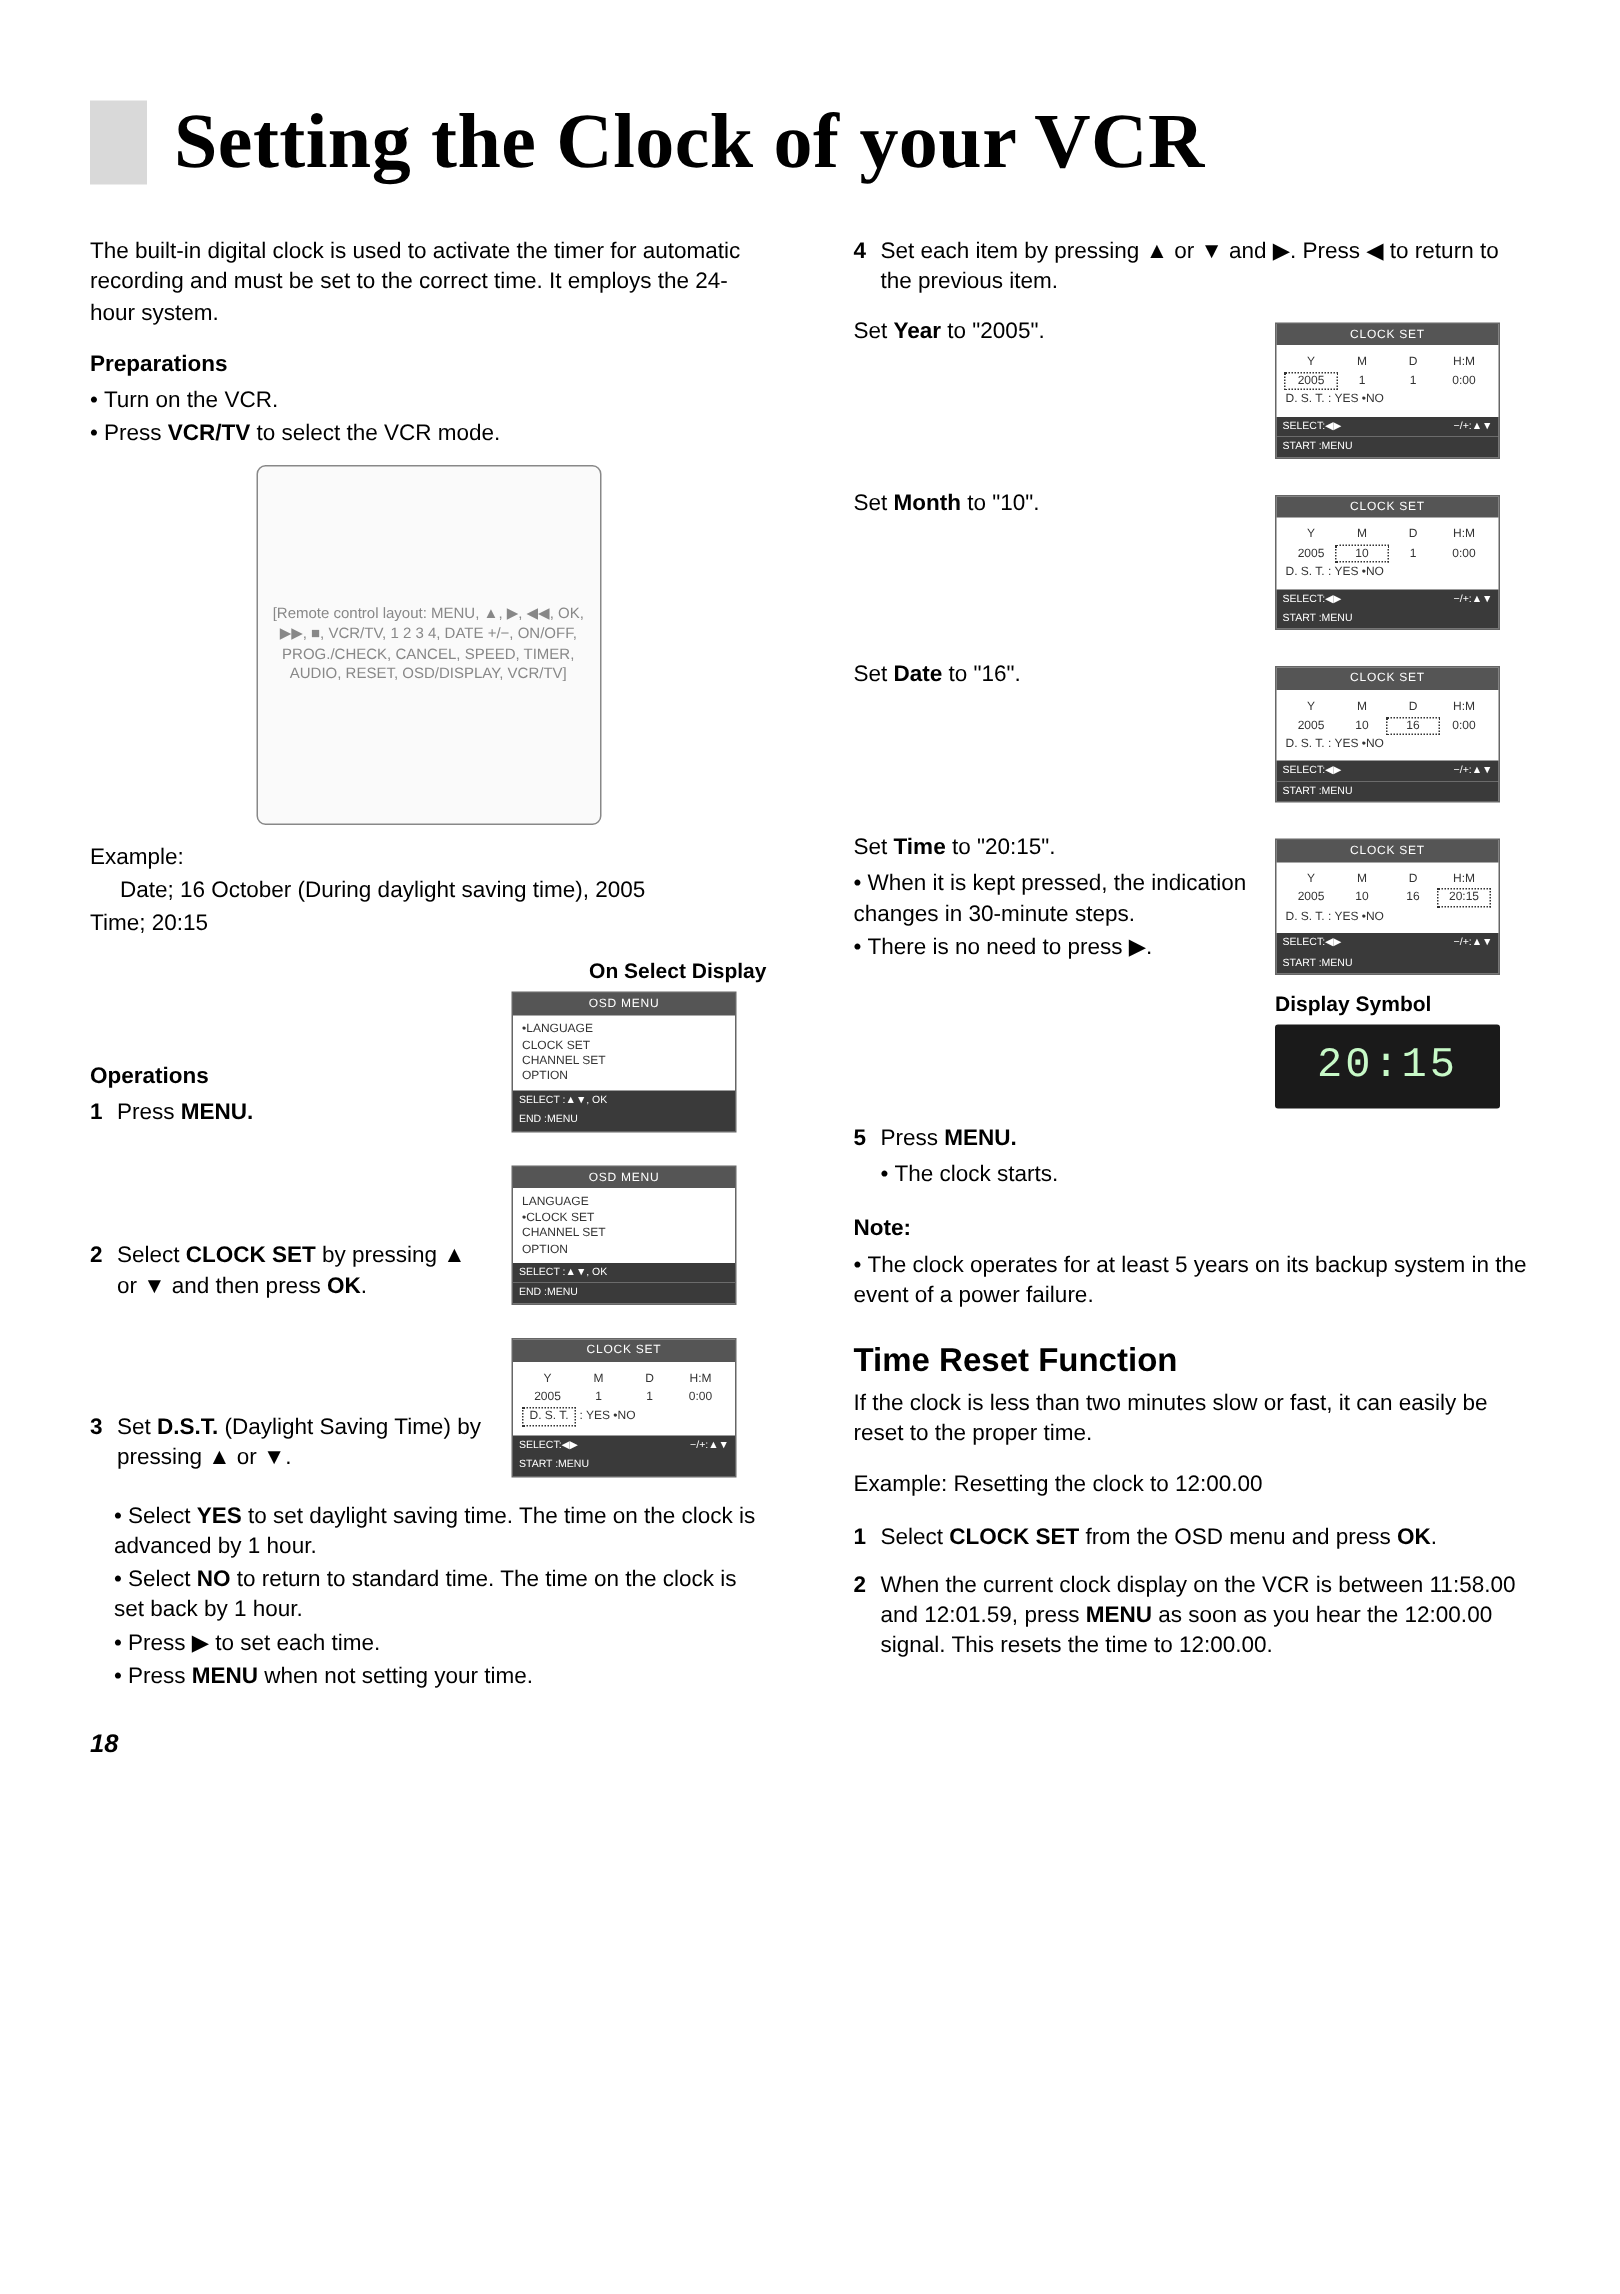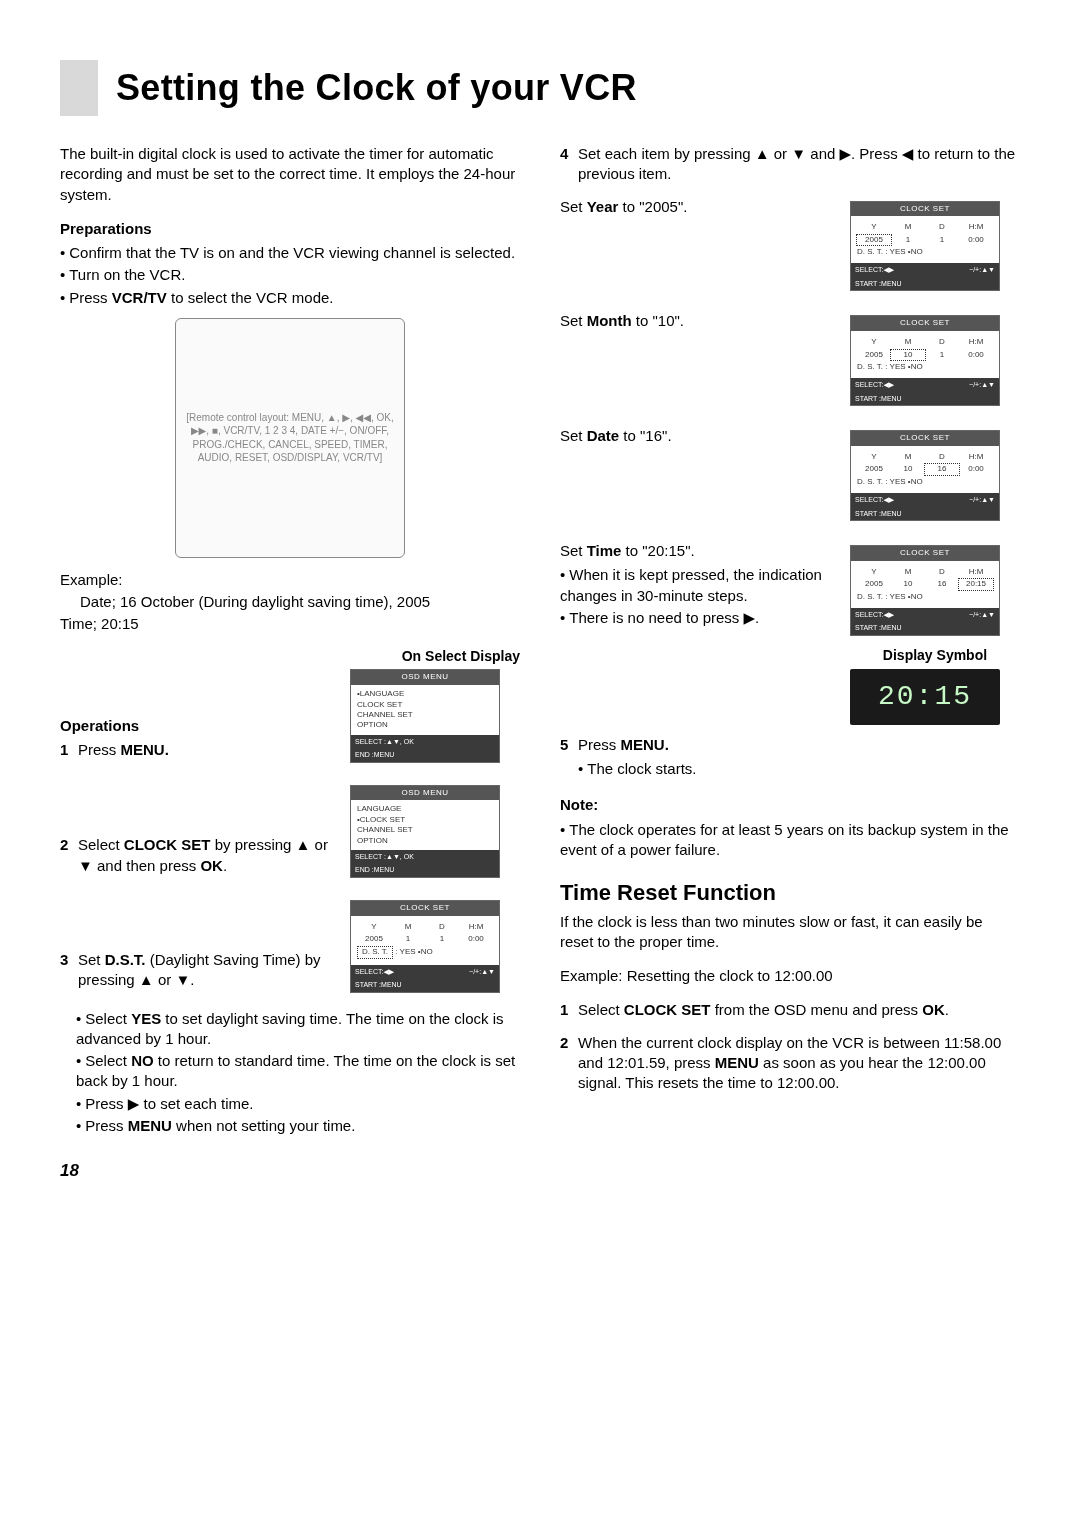--- a/index.html
+++ b/index.html
@@ -7,22 +7,22 @@
     font-family: Arial, Helvetica, sans-serif;
     font-size: 15px;
     line-height: 1.35;
     color: #000;
     background: #fff;
     width: 1080px;
     padding: 60px 60px 40px 60px;
   }
   .title-wrap { display: flex; align-items: center; margin-bottom: 28px; }
   .title-box { width: 38px; height: 56px; background: #d9d9d9; margin-right: 18px; }
-  h1 { font-size: 36px; font-weight: bold; letter-spacing: 0.3px; }
-  .columns { display: flex; gap: 40px; }
+  h1 { font-size: 52px; font-weight: bold; letter-spacing: 0.3px; font-family: Liberation Serif, serif; }
+  .columns { display: flex; gap: 58px; }
   .col { flex: 1; min-width: 0; }
   .para { margin-bottom: 14px; }
   .sect-head { font-weight: bold; margin: 10px 0 4px 0; }
   .bullets { list-style: none; padding: 0; margin: 0 0 10px 0; }
   .bullets li::before { content: "•"; margin-right: 4px; }
   .bullets li { margin: 2px 0; }
   .indent { padding-left: 20px; }
   .remote {
     width: 230px; height: 240px; margin: 10px auto 12px auto;
     border: 1px solid #888; border-radius: 6px; background: #fafafa;
@@ -64,41 +64,40 @@
   .sub-bullets li { margin: 2px 0; }
   .step-group { display: flex; gap: 12px; align-items: flex-start; margin-bottom: 10px; }
   .step-group .step-text { flex: 1; }
   .step-group .step-osd { width: 170px; }
   .disp-symbol {
     width: 150px; height: 56px; background: #1a1a1a; color: #c7f9c7;
     font-family: "Courier New", monospace; font-size: 28px;
     display: flex; align-items: center; justify-content: center;
     letter-spacing: 2px; border-radius: 2px;
   }
-  .disp-symbol-label { font-weight: bold; text-align: center; font-size: 14px; margin: 6px 0 4px 0; }
+  .disp-symbol-label { font-weight: bold; font-size: 14px; margin: 6px 0 4px 0; }
   h2 { font-size: 22px; font-weight: bold; margin: 18px 0 4px 0; }
   .footer-num { font-weight: bold; font-style: italic; margin-top: 24px; font-size: 17px; }
   .b { font-weight: bold; margin-top: 33px; }
 </style>
 </head>
 <body>
 
 <div class="title-wrap">
   <div class="title-box"></div>
   <h1>Setting the Clock of your VCR</h1>
 </div>
 
 <div class="columns">
 
   <div class="col">
     <p class="para">The built-in digital clock is used to activate the timer for automatic recording and must be set to the correct time. It employs the 24-hour system.</p>
 
     <div class="sect-head">Preparations</div>
     <ul class="bullets">
-      <li>Confirm that the TV is on and the VCR viewing channel is selected.</li>
       <li>Turn on the VCR.</li>
       <li><span>Press </span><span class="b">VCR/TV</span><span> to select the VCR mode.</span></li>
     </ul>
 
     <div class="remote">[Remote control layout: MENU, ▲, ▶, ◀◀, OK, ▶▶, ■, VCR/TV, 1 2 3 4, DATE +/−, ON/OFF, PROG./CHECK, CANCEL, SPEED, TIMER, AUDIO, RESET, OSD/DISPLAY, VCR/TV]</div>
 
     <div class="example-block">
       <div class="line">Example:</div>
       <div class="line indent">Date;  16 October (During daylight saving time), 2005</div>
       <div class="line">Time;  20:15</div>

